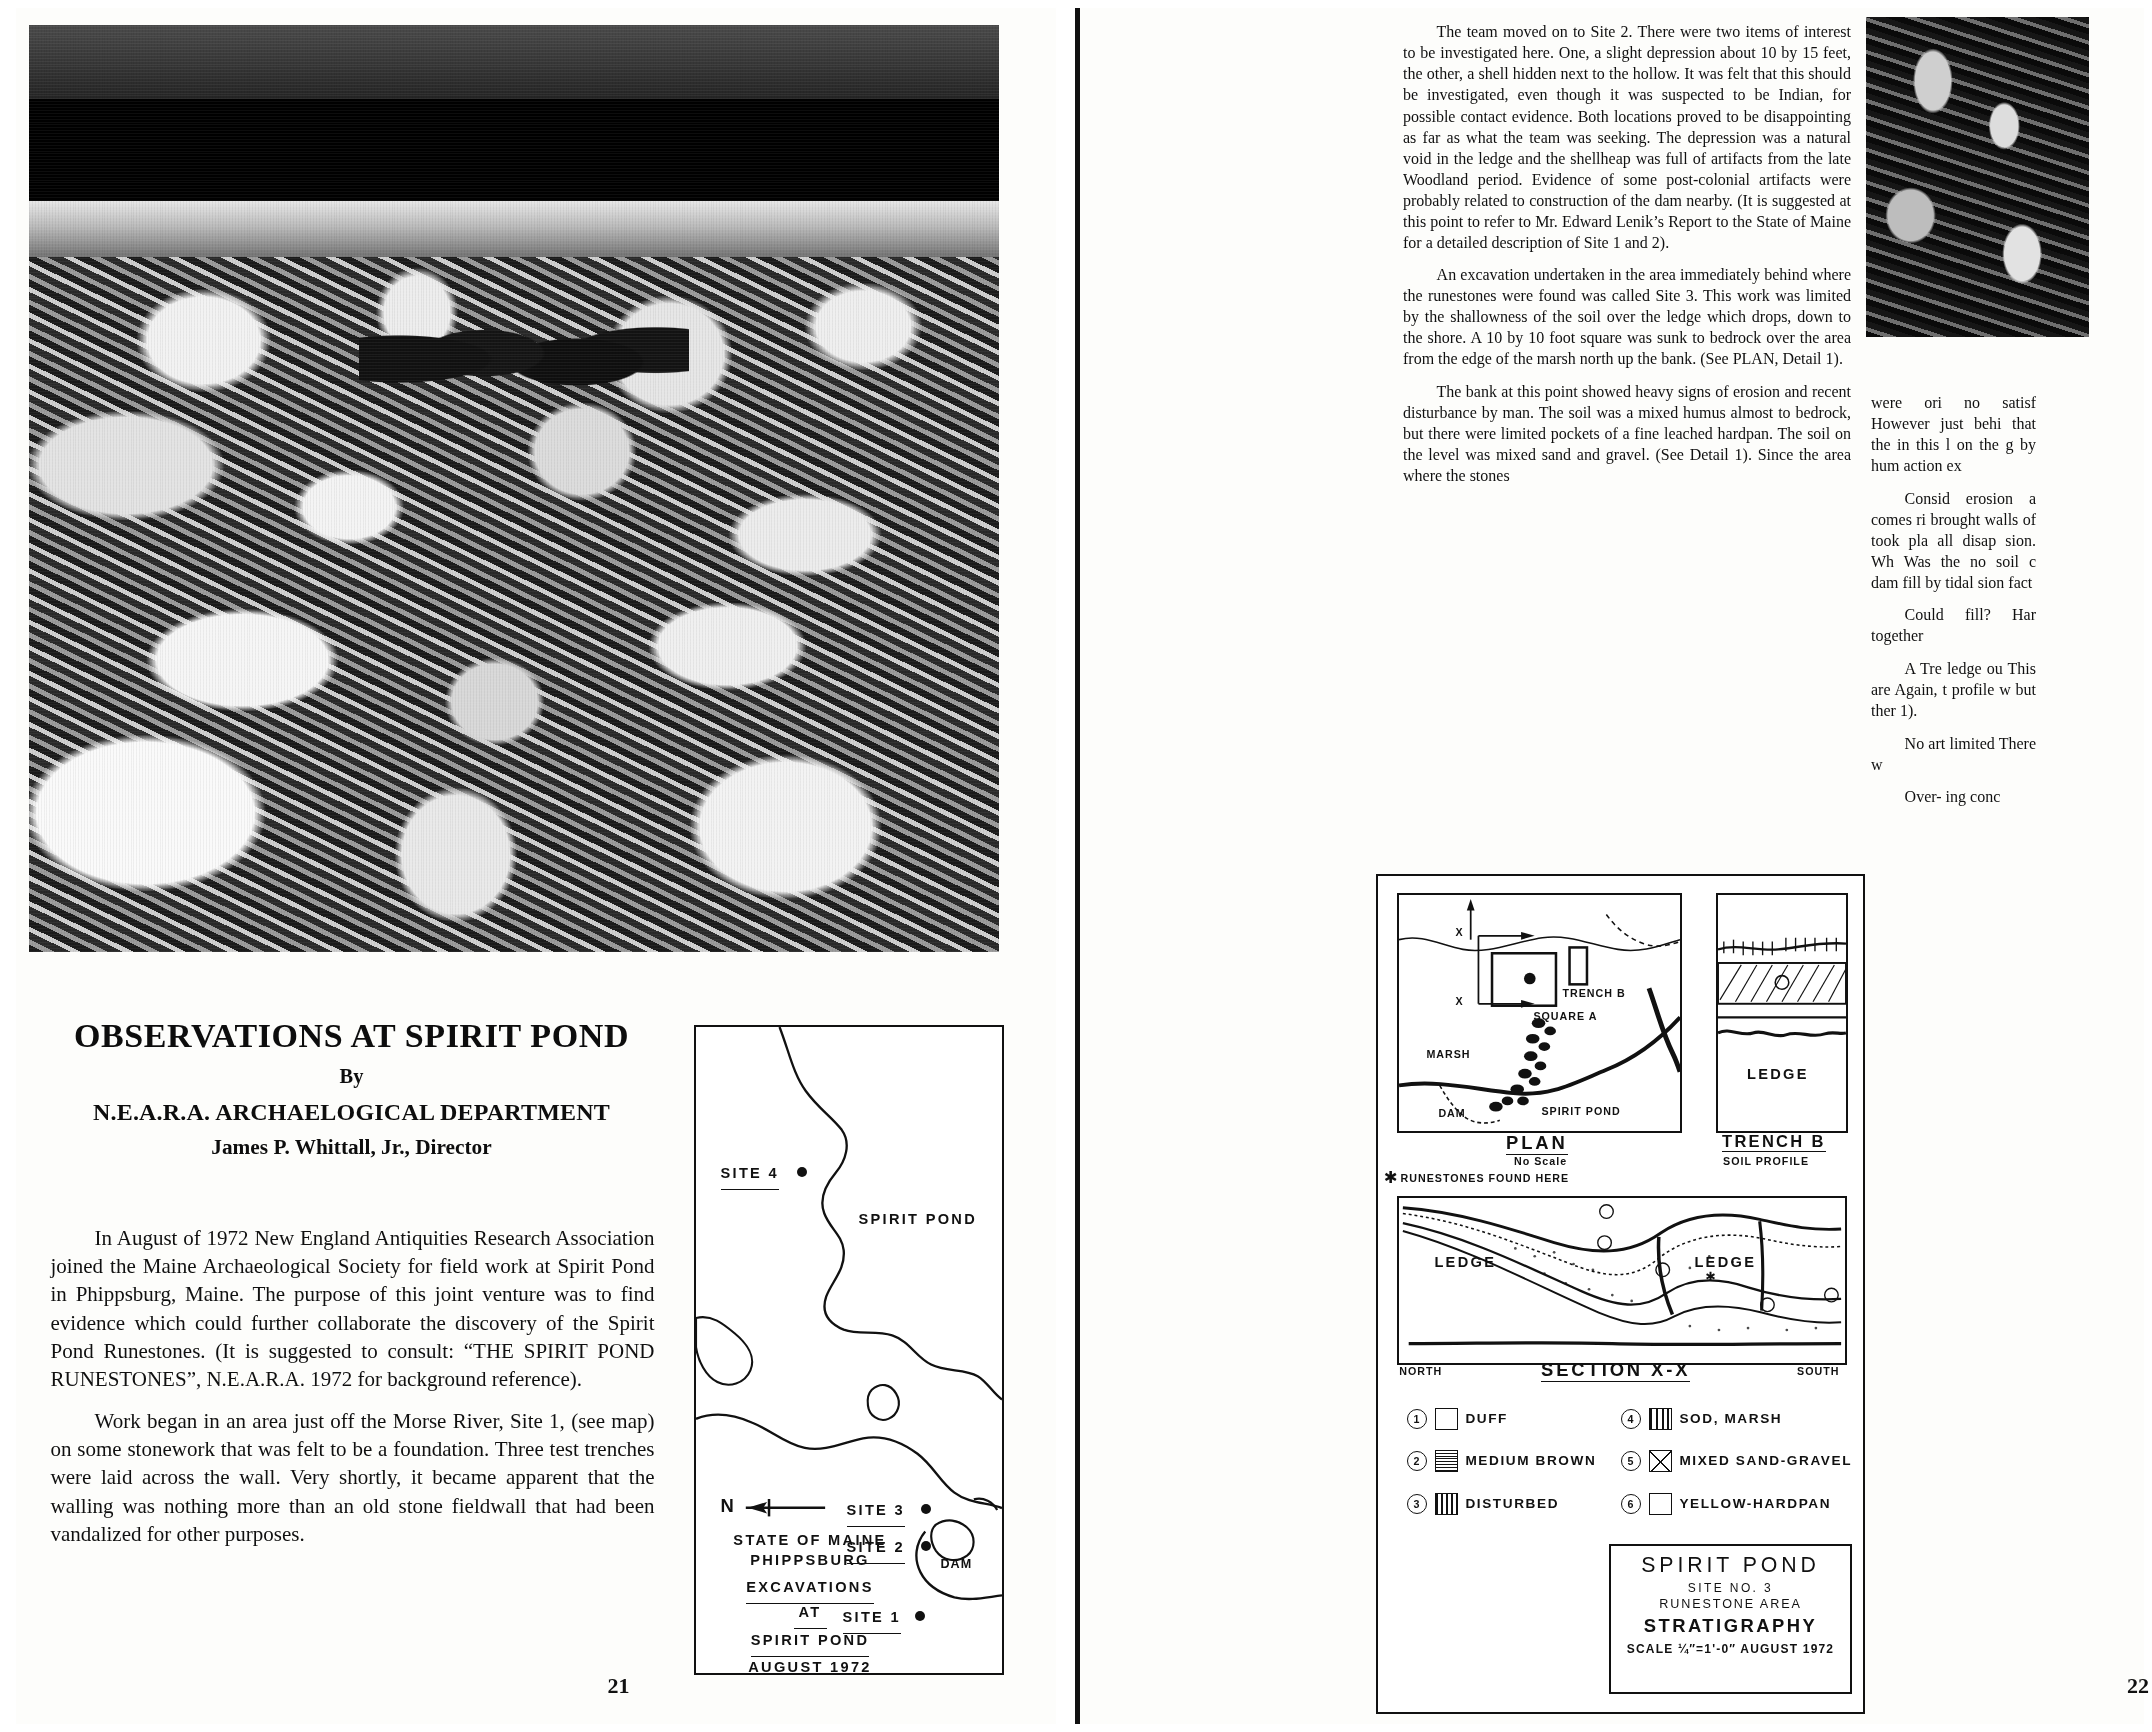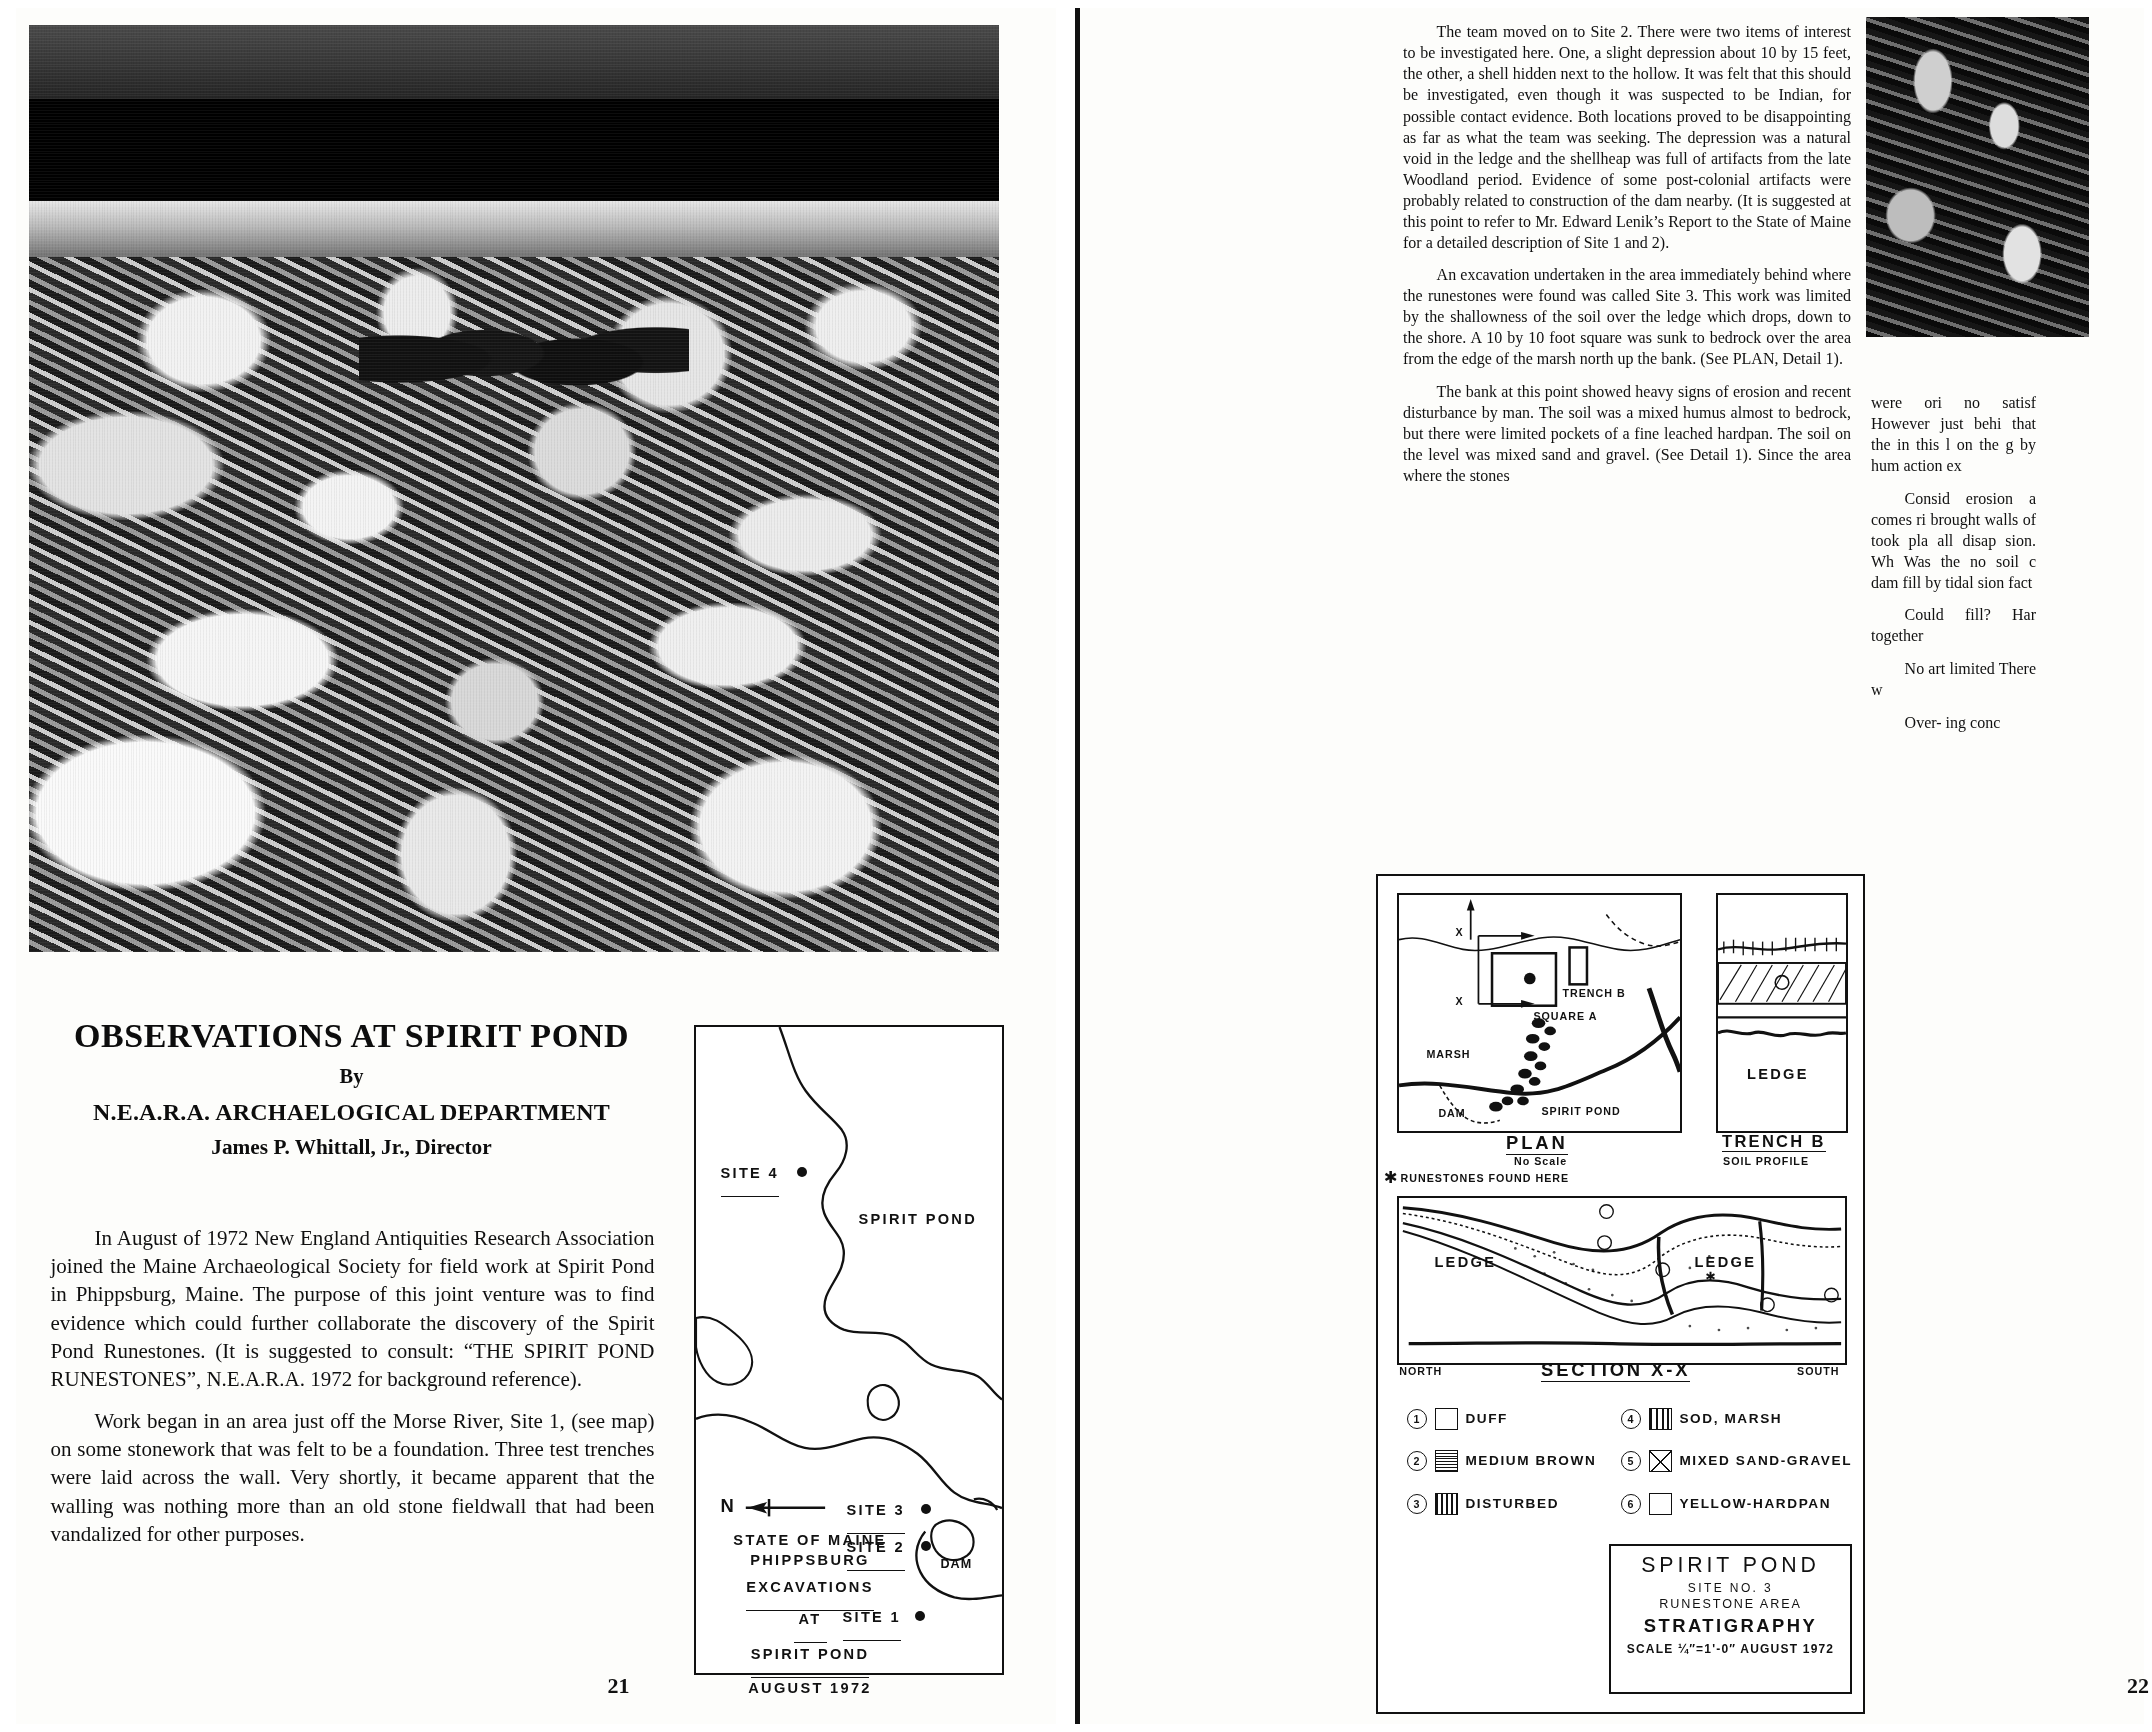--- a/index.html
+++ b/index.html
@@ -77,21 +77,21 @@
   .col.clip{overflow:hidden;}
 
   .folio{position:absolute;font-family:"Liberation Serif",serif;
     font-weight:700;font-size:22px;color:#111;margin-left:43px;}
 
   
   .mapbox{position:absolute;border:2.9px solid #111;background:#fff;}
   .mapsvg{position:absolute;inset:0;width:100%;height:100%;}
   .mlab{position:absolute;font-family:"Liberation Sans",sans-serif;
     font-size:14.6px;font-weight:700;color:#111;letter-spacing:2.3px;white-space:nowrap;}
-  .mlab.u{border-bottom:1.9px solid #111;padding-bottom:15px;}
+  .mlab.u{border-bottom:1.9px solid #111;padding-bottom:8px;}
   .mdot{position:absolute;width:10.7px;height:10.7px;border-radius:50%;background:#111;}
 
   
   .plate{position:absolute;border:2.9px solid #111;background:#fff;}
   .panel{position:absolute;border:2.9px solid #111;background:#fff;overflow:hidden;}
   .plab{position:absolute;font-family:"Liberation Sans",sans-serif;
     font-weight:700;color:#111;letter-spacing:1.9px;white-space:nowrap;font-size:13.6px;}
   .plab.ul{border-bottom:1.9px solid #111;}
   .plab.sm{font-size:10.7px;letter-spacing:1px;}
   .plab.big{font-size:18.4px;letter-spacing:2.9px;}
@@ -235,20 +235,21 @@
     <div class="col tight clip" style="left:328px;top:13.6px;width:448px;height:854px;">
       <p>The team moved on to Site 2. There were two items of interest to be investigated here. One, a slight depression about 10 by 15 feet, the other, a shell hidden next to the hollow. It was felt that this should be investigated, even though it was suspected to be Indian, for possible contact evidence. Both locations proved to be disappointing as far as what the team was seeking. The depression was a natural void in the ledge and the shellheap was full of artifacts from the late Woodland period. Evidence of some post-colonial artifacts were probably related to construction of the dam nearby. (It is suggested at this point to refer to Mr. Edward Lenik’s Report to the State of Maine for a detailed description of Site 1 and 2).</p>
       <p>An excavation undertaken in the area immediately behind where the runestones were found was called Site 3. This work was limited by the shallowness of the soil over the ledge which drops, down to the shore. A 10 by 10 foot square was sunk to bedrock over the area from the edge of the marsh north up the bank. (See PLAN, Detail 1).</p>
       <p>The bank at this point showed heavy signs of erosion and recent disturbance by man. The soil was a mixed humus almost to bedrock, but there were limited pockets of a fine leached hardpan. The soil on the level was mixed sand and gravel. (See Detail 1). Since the area where the stones</p>
     </div>
 
     <div class="col tight clip" style="left:796px;top:384px;width:165px;height:1252px;">
       <p style="text-indent:0;">were ori no satisf However just behi that the in this l on the g by hum action ex</p>
       <p>Consid erosion a comes ri brought walls of took pla all disap sion. Wh Was the no soil c dam fill by tidal sion fact</p>
       <p>Could fill? Har together</p>
+      <p>A Tre ledge ou This are Again, t profile w but ther 1).</p>
       <p>No art limited There w</p>
       <p>Over-
 ing conc</p>
     </div>
 
     <div class="plate" style="left:301px;top:866px;width:485px;height:836px;">
 
       <div class="panel" style="left:19.4px;top:17.5px;width:281px;height:236px;">
         <svg viewBox="0 0 290 243" preserveAspectRatio="none" style="position:absolute;inset:0;width:100%;height:100%;">
           <path d="M0 46 C24 40,44 52,66 56 C92 61,120 48,148 44

